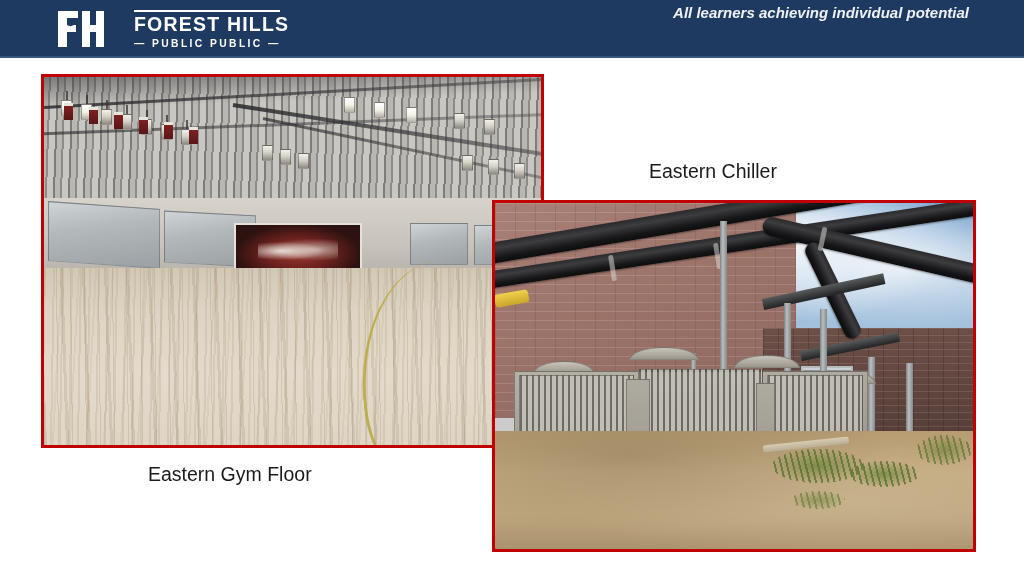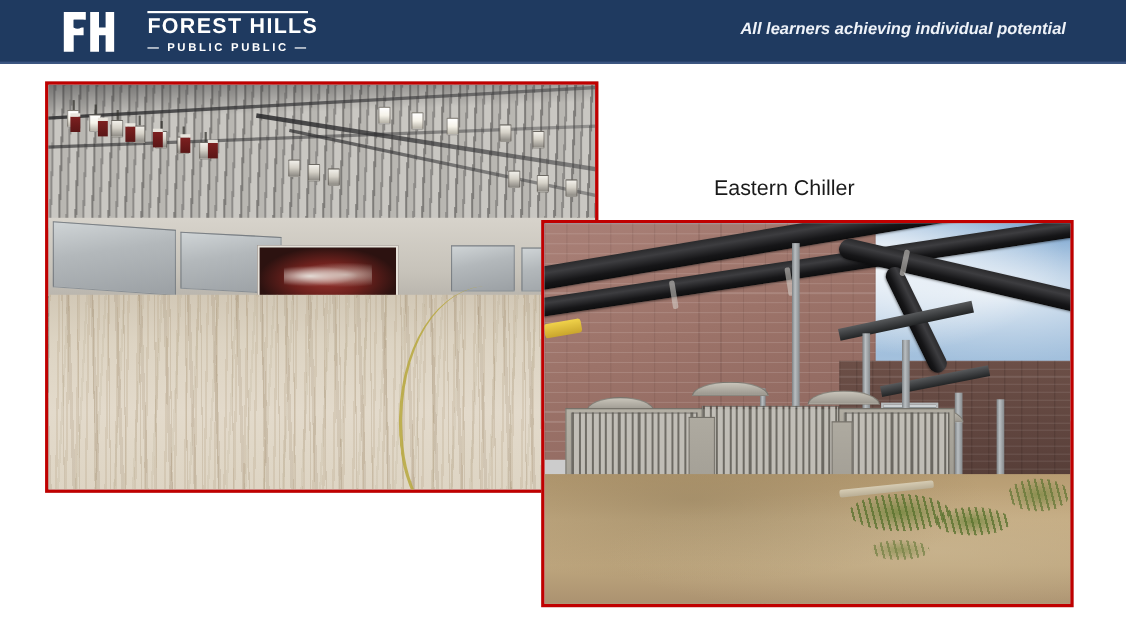--- a/index.html
+++ b/index.html
@@ -69,21 +69,21 @@
     font-size: 10.3px;
     font-weight: bold;
     color: #ffffff;
     letter-spacing: 2.4px;
     margin-top: 3px;
     white-space: nowrap;
   }
 
   .tagline {
     position: absolute;
-    right: 55px; top: 18px;
+    right: 55px; top: 4px;
     font-size: 15px;
     font-style: italic;
     font-weight: bold;
     color: #eef2f8;
     white-space: nowrap;
     margin-left: 10px;
   }
 
   
   .photo-frame {
@@ -517,20 +517,21 @@
       <div class="gym-pad-logo" style="left:42px; top:250px;"></div>
       <div class="gym-pad-logo" style="left:330px; top:250px;"></div>
 
       <div class="gym-floor">
         <div class="gym-floor-grain"></div>
         <div class="gym-floor-line"></div>
       </div>
     </div>
   </div>
 
+  <div class="caption" id="caption-gym">Eastern Gym Floor</div>
 
   <div class="photo-frame" id="photo-chiller">
     <div class="photo-inner">
 
       <div class="ch-sky"></div>
 
       <div class="ch-brick-main"></div>
 
       <div class="ch-brick-far" style="top:36%; height:40%;"></div>
       <div class="ch-louver" style="left:64%; top:47%; width:52px; height:28px;"></div>

